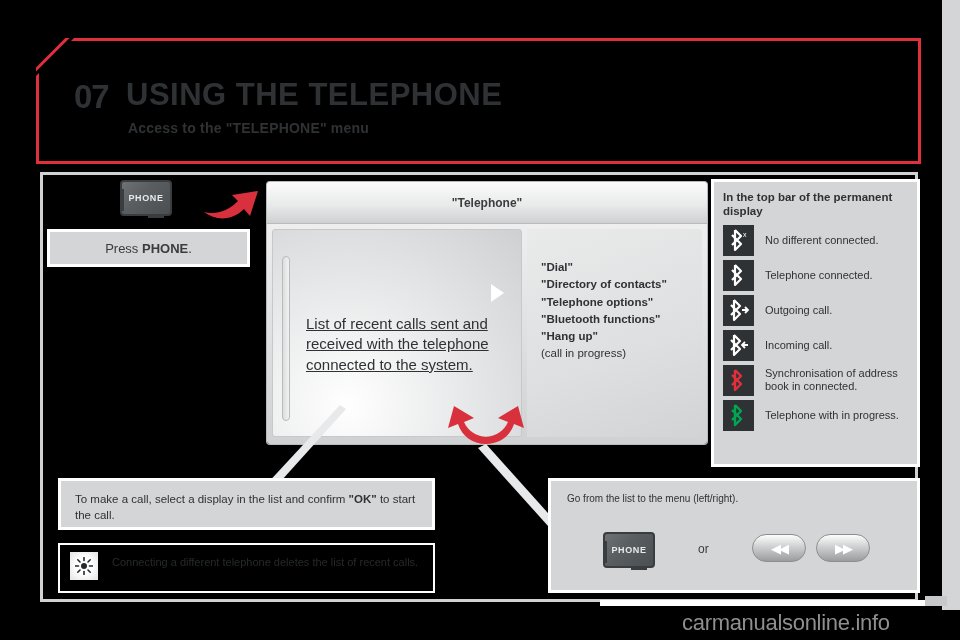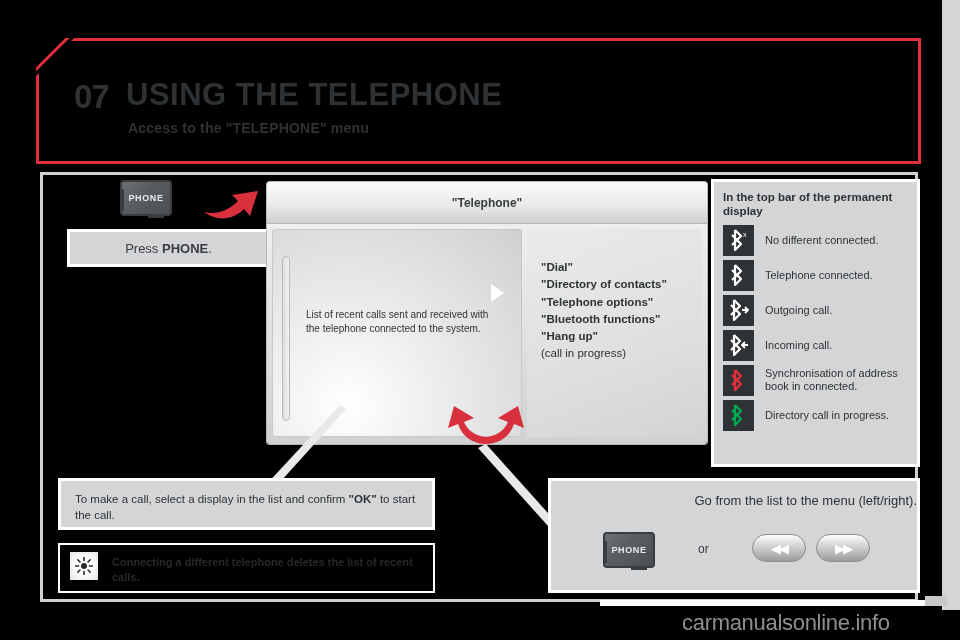--- a/index.html
+++ b/index.html
@@ -107,21 +107,20 @@
     width: 58px; height: 34px;
   }
 
   
   .caption-box {
     position: absolute;
     background: #d3d5d7;
     border: 3px solid #ffffff;
     display: flex; align-items: center;
     color: #3a3d40;
-    margin-left: 20px;
   }
   #press-phone-box {
     left: 47px; top: 229px;
     width: 203px; height: 38px;
     justify-content: center;
     font-size: 13px;
   }
 
   
   .display {
@@ -151,23 +150,23 @@
     border-radius: 3px;
   }
   .pane-left-scroll {
     position: absolute; left: 9px; top: 26px;
     width: 8px; height: 165px;
     background: linear-gradient(90deg,#dcdddd,#f2f2f2);
     border: 1px solid #b9babb;
     border-radius: 4px;
   }
   .pane-left-text {
-    position: absolute; left: 33px; top: 78px;
+    position: absolute; left: 33px; top: 84px;
     width: 195px;
-    font-size: 10px; color: #2f3234; line-height: 1.35;
+    font-size: 15px; color: #2f3234; line-height: 1.35; text-decoration: underline;
   }
   .pane-play {
     position: absolute; left: 218px; top: 54px;
     width: 0; height: 0;
     border-left: 13px solid #ffffff;
     border-top: 9px solid transparent;
     border-bottom: 9px solid transparent;
   }
   .pane-right {
     position: absolute; left: 260px; top: 47px;
@@ -234,35 +233,35 @@
     display: flex; align-items: flex-start;
     padding: 7px 10px;
   }
   .tip-icon {
     flex: 0 0 28px; height: 28px;
     background: radial-gradient(circle at 50% 50%, #ffffff 40%, #e3e4e5 100%);
     display: flex; align-items: center; justify-content: center;
     margin-right: 14px;
   }
   .tip-text {
-    font-size: 11px; font-weight: bold; color: #26292b;
+    font-size: 11px; font-weight: normal; color: #26292b;
     line-height: 1.32; padding-top: 3px;
   }
 
   #goto-box {
     position: absolute;
     left: 548px; top: 478px;
     width: 372px; height: 115px;
     background: #d3d5d7;
     border: 3px solid #ffffff;
   }
   .goto-title {
     position: absolute; left: 16px; right: 0; top: 12px;
-    text-align: right;
-    font-size: 13px; color: #2f3234;
+    text-align: left;
+    font-size: 10px; color: #2f3234;
   }
   .or-label {
     position: absolute; left: 698px; top: 542px;
     font-size: 12px; color: #3a3d40;
   }
   .seek-btn {
     position: absolute; top: 534px;
     width: 54px; height: 28px;
     border-radius: 14px;
     background: linear-gradient(180deg,#fdfdfd 0%,#cfd0d1 45%,#9a9c9e 100%);
@@ -406,21 +405,21 @@
       </div>
       <div class="bt-label">Synchronisation of address book in connected.</div>
     </div>
 
     <div class="bt-row">
       <div class="bt-tile">
         <svg width="22" height="24" viewBox="0 0 22 24">
           <path d="M7,2 L7,22 L13,16 L4,7 M4,17 L13,8 L7,2" stroke="#00a651" stroke-width="2.4" fill="none" stroke-linejoin="round"></path>
         </svg>
       </div>
-      <div class="bt-label">Directory call in progress.</div>
+      <div class="bt-label">Telephone with in progress.</div>
     </div>
   </div>
 
   <div id="make-call-box">
     <span><span>To make a call, select a display in the list and confirm </span><b>"OK"</b><span> to start the call.</span></span>
   </div>
 
   <div id="tip-box">
     <div class="tip-icon">
       <svg width="18" height="18" viewBox="0 0 18 18">

